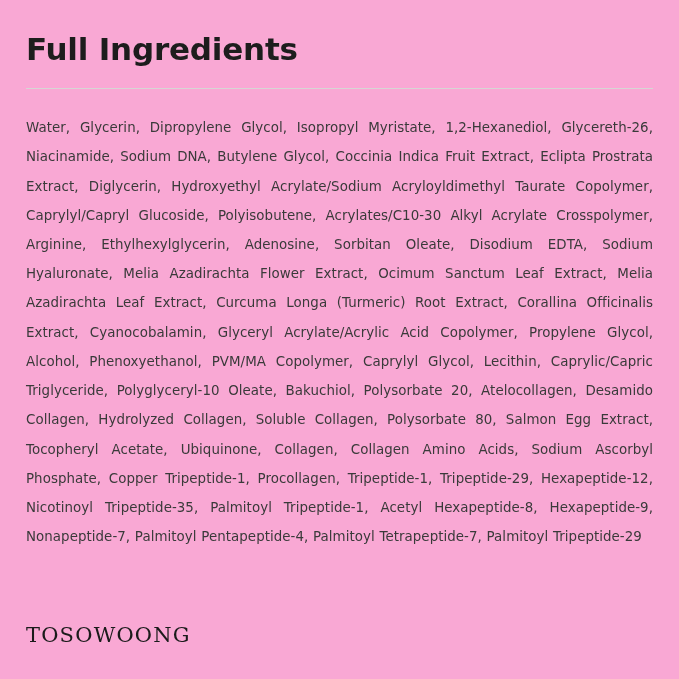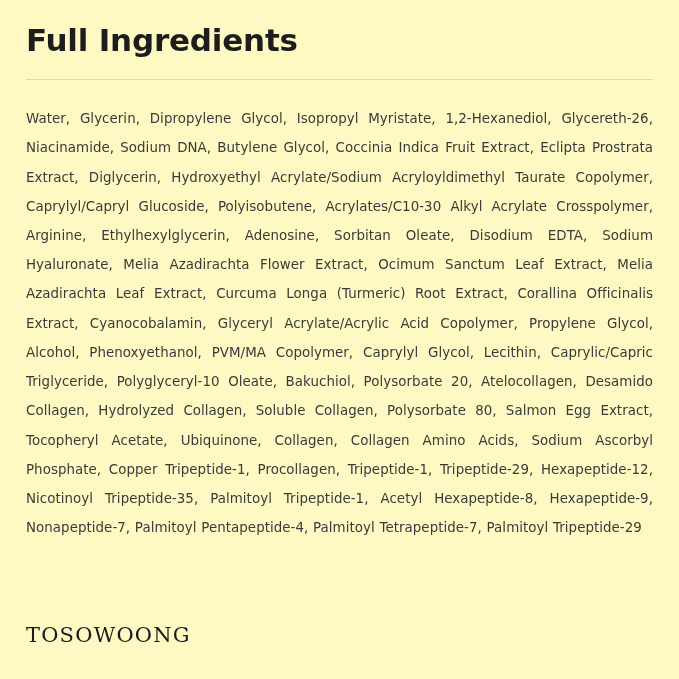--- a/index.html
+++ b/index.html
@@ -12,22 +12,22 @@
     background: #ffffff;
     font-family: "Liberation Sans", sans-serif;
     color: #2b2b2b;
     overflow: hidden;
   }
   .page {
     position: relative;
     width: 679px;
     height: 679px;
     box-sizing: border-box;
-    background: #fef9c3;
-    padding: 11px 26px 0 26px;
+    background: #f9a8d4;
+    padding: 20px 26px 0 26px;
   }
   .title {
     font-family: "DejaVu Sans", sans-serif;
     font-size: 31px;
     font-weight: 700;
     letter-spacing: -0.2px;
     color: #1d1d1d;
     margin: 12px 0 0 0;
     line-height: 1.1;
   }

